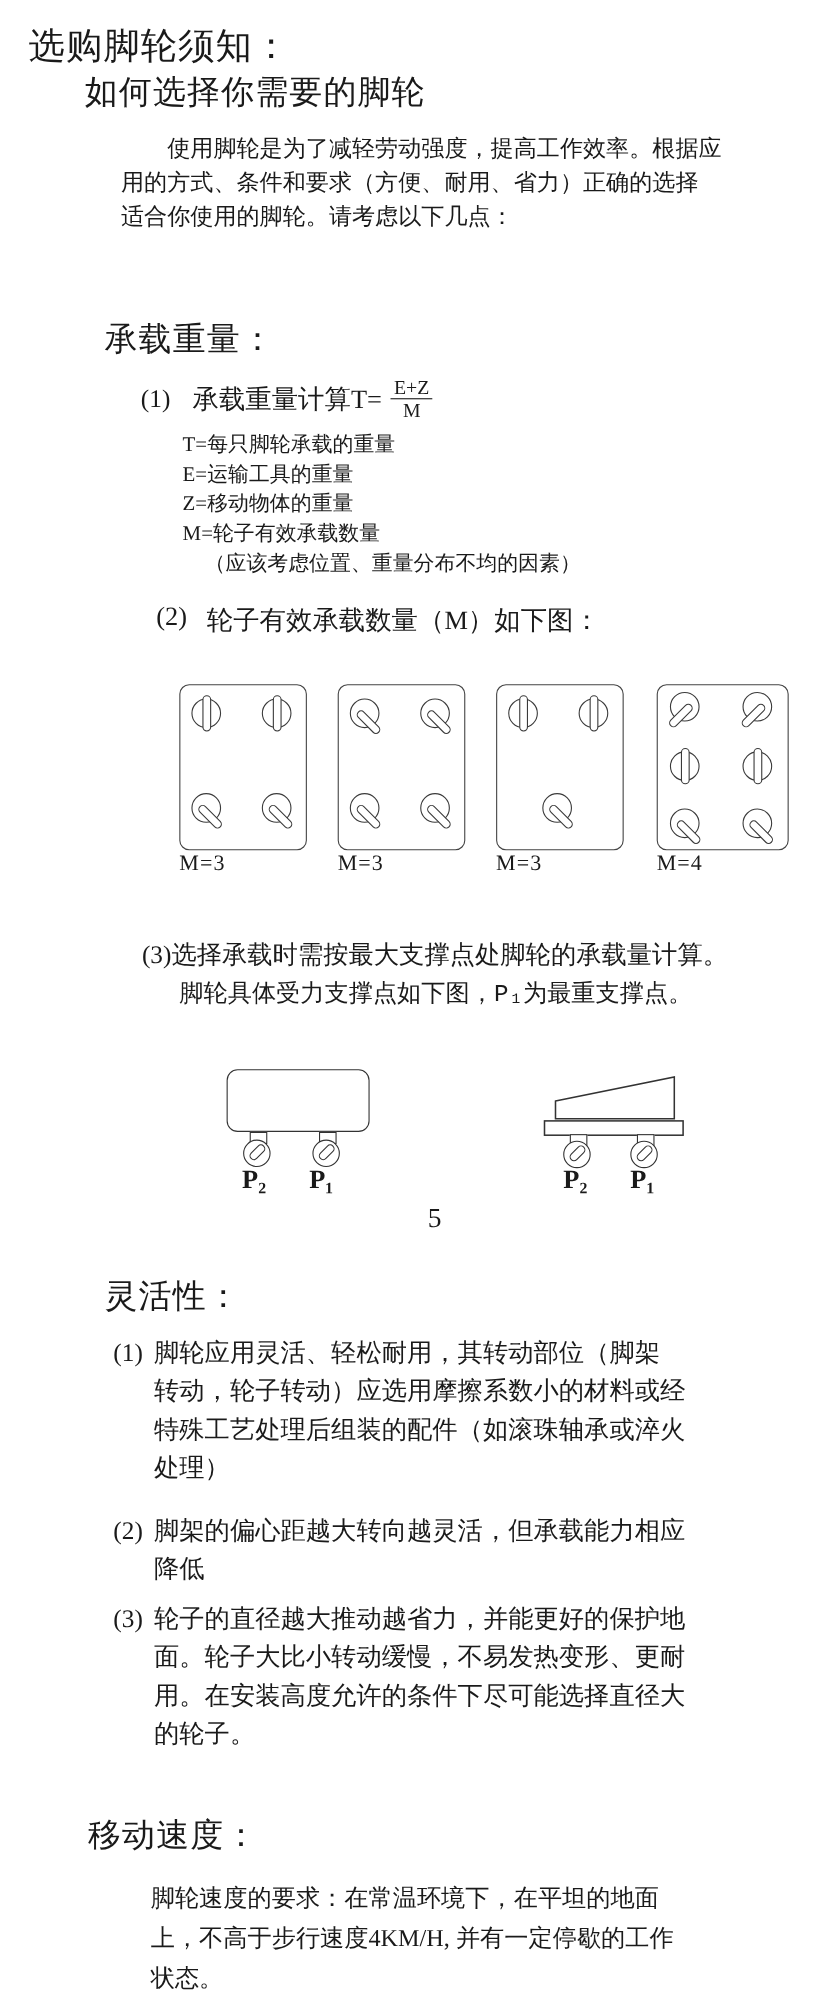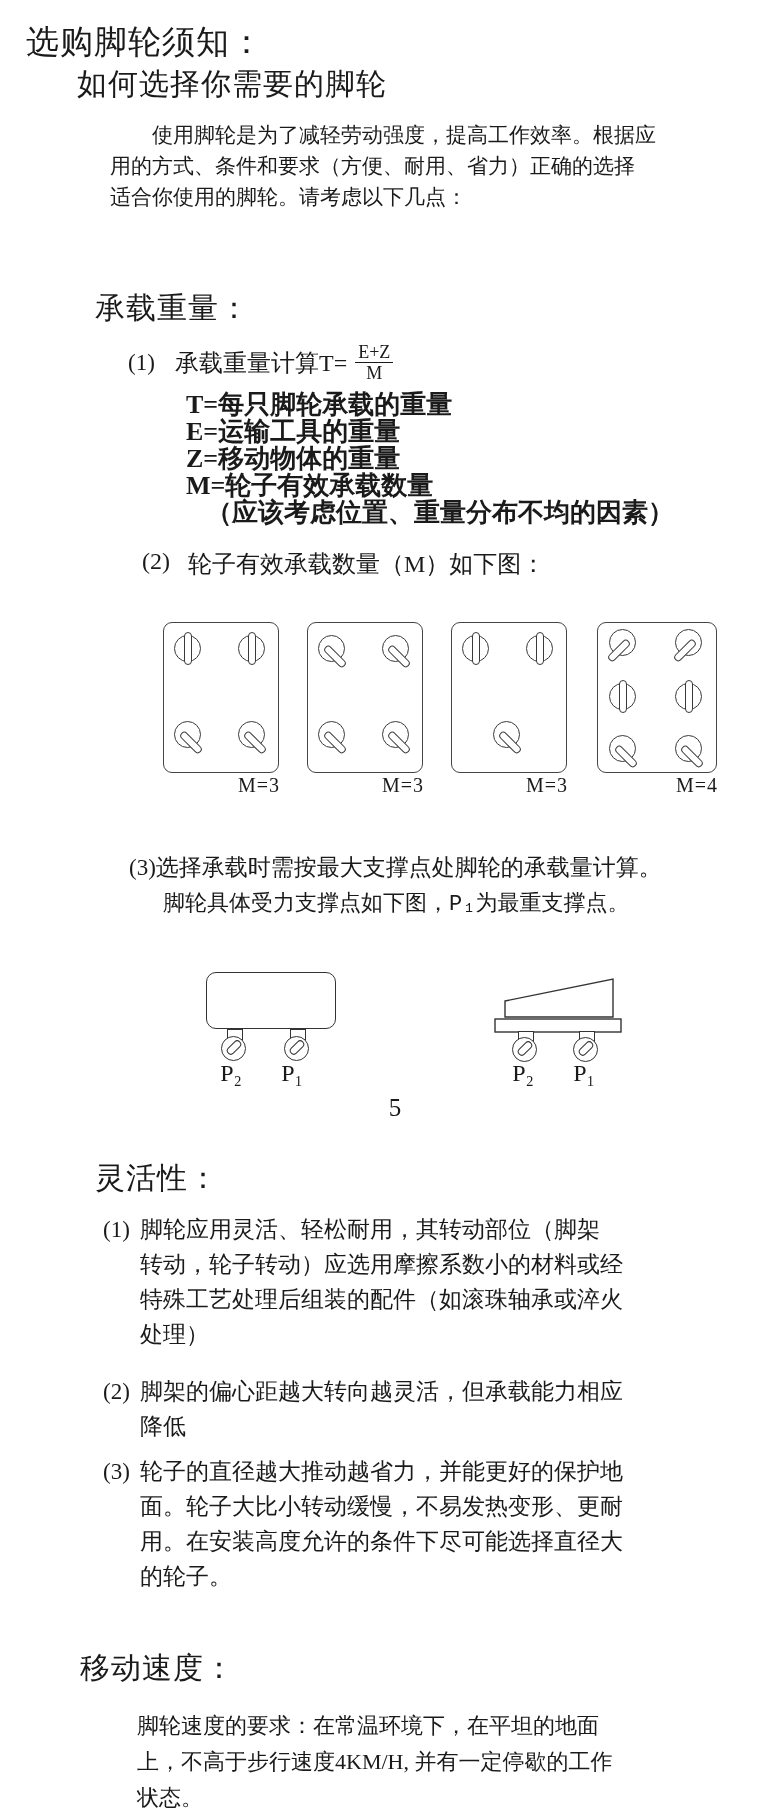--- a/index.html
+++ b/index.html
@@ -15,45 +15,45 @@
   .ln{white-space:pre;}
   .intro{left:110px;top:120px;font-size:21px;}
   .intro .ln{line-height:31px;}
   .intro .indent{padding-left:42px;}
   
   .formula{left:128px;top:342px;display:flex;align-items:center;font-size:24px;}
   .formula .mk{font-size:23px;width:47px;}
   .frac{display:inline-flex;flex-direction:column;align-items:center;font-size:18px;line-height:20px;margin-left:8px;}
   .frac .num{border-bottom:1.5px solid #1a1a1a;padding:0 3px;}
   
-  .defs{left:186px;top:391px;font-size:26px;font-weight:bold;}
+  .defs{left:166px;top:391px;font-size:19px;}
   .defs .defln{line-height:27px;white-space:pre;}
   .defs .note{margin-left:20px;}
   .item2{left:142px;top:548px;font-size:24px;display:flex;}
   .item2 .mk{margin-right:18px;}
   
   .board{position:absolute;top:622px;height:149px;border:1.4px solid #444;border-radius:9px;background:#fff;}
-  .blabel{position:absolute;top:774px;font-size:20px;text-align:right;letter-spacing:1px;}
+  .blabel{position:absolute;top:774px;font-size:20px;text-align:left;letter-spacing:1px;}
   .caster{position:absolute;width:28px;height:28px;}
   .caster::before{content:"";position:absolute;left:0;top:0;width:25px;height:25px;border:1.3px solid #3a3a3a;border-radius:50%;background:#fff;}
   .caster::after{content:"";position:absolute;background:#fff;border:1.3px solid #3a3a3a;border-radius:5px;}
   .caster.fixed::after{width:6px;height:31px;left:9.5px;top:-3px;}
   .caster.swdr::after{width:6px;height:25px;left:13px;top:8px;transform:rotate(-45deg);}
   .caster.swdl::after{width:6px;height:25px;left:6px;top:8px;transform:rotate(45deg);}
   
   .it3a{left:129px;top:852px;font-size:23px;}
   .it3b{left:163px;top:888px;font-size:22px;font-family:Liberation Mono, monospace;}
   
   .tbox{left:206px;top:972px;width:128px;height:55px;border:1.5px solid #333;border-radius:10px;background:#fff;}
   .mount{position:absolute;width:14px;height:9px;border:1.3px solid #333;background:#fff;}
   .scaster{position:absolute;width:26px;height:26px;}
   .scaster::before{content:"";position:absolute;left:0;top:0;width:23px;height:23px;border:1.3px solid #333;border-radius:50%;background:#fff;}
   .scaster::after{content:"";position:absolute;width:6px;height:15px;left:9px;top:3px;border:1.3px solid #333;border-radius:4px;background:#fff;transform:rotate(45deg);}
   .wedgesvg{left:490px;top:974px;}
-  .plab{position:absolute;top:1060px;width:36px;text-align:center;font-size:24px;}
+  .plab{position:absolute;top:1060px;width:36px;text-align:center;font-size:24px;font-weight:bold;}
   .pageno{left:0;top:1094px;width:790px;text-align:center;font-size:25px;}
   
   .fhead{left:95px;top:1158px;}
   .fitem{position:absolute;left:103px;display:flex;font-size:23px;}
   .fitem .mk{width:37px;line-height:35px;}
   .fitem .tx .ln{line-height:35px;}
   .shead{left:80px;top:1648px;}
   .speedp{left:137px;top:1708px;font-size:22px;}
   .speedp .ln{line-height:36px;}
 </style>

